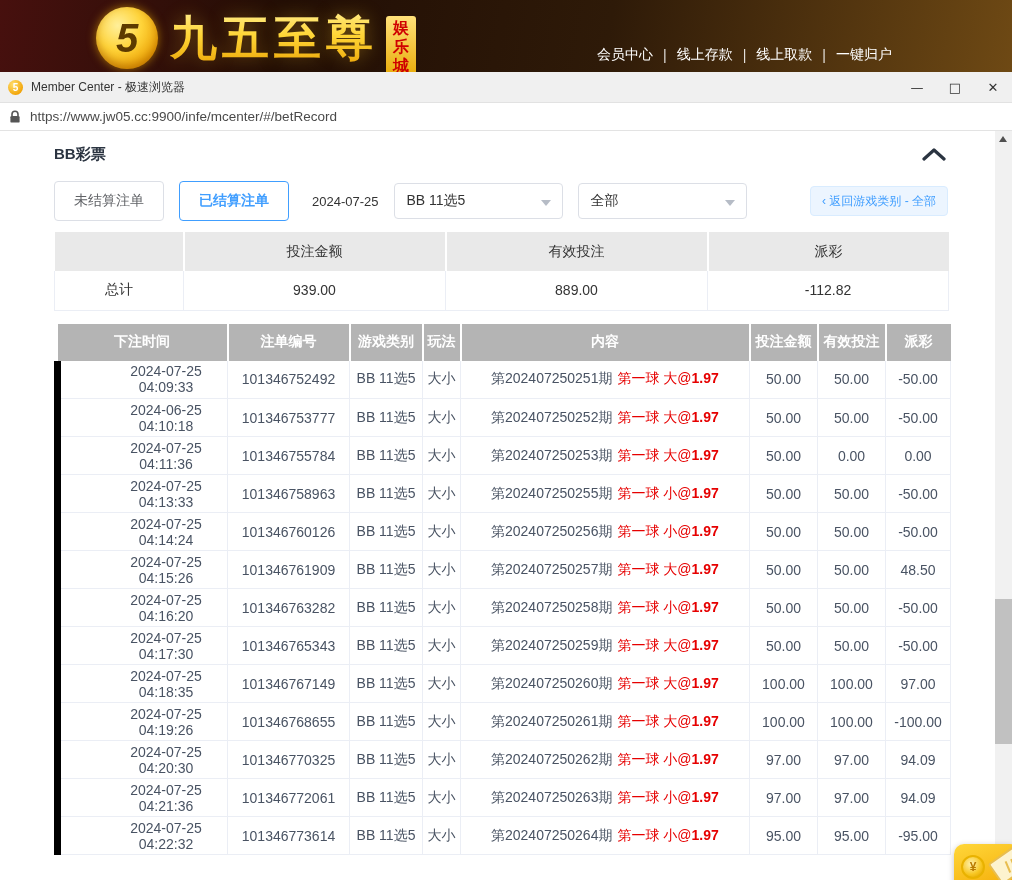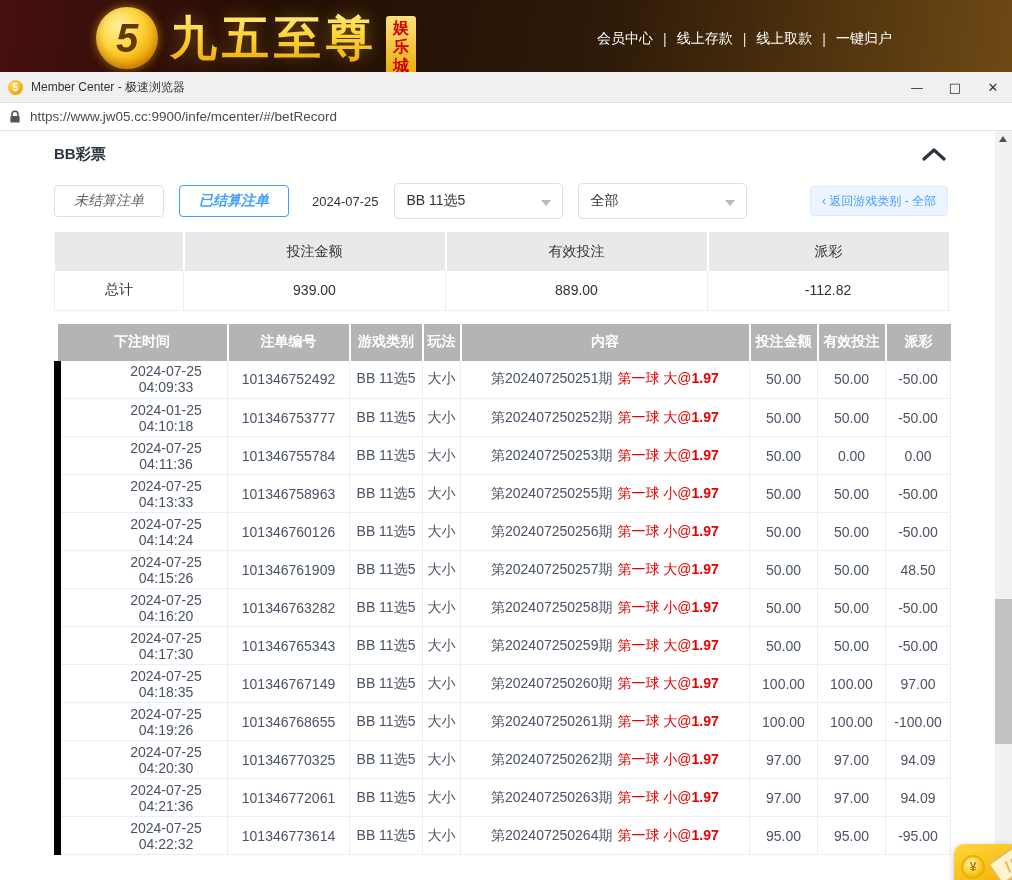--- a/index.html
+++ b/index.html
@@ -16,21 +16,21 @@
     display:flex; align-items:center; justify-content:center;
     color:#5d3a00; font-size:40px; font-weight:bold; font-style:italic; }
   .brand-text { margin-left:12px; font-size:47px; font-weight:bold; letter-spacing:5px;
     background:linear-gradient(180deg,#fff3a0 0%,#ffd83a 45%,#e89d00 100%);
     -webkit-background-clip:text; background-clip:text; color:transparent;
     text-shadow:0 0 18px rgba(255,200,40,.35); }
   .brand-badge { margin-left:8px; margin-top:14px; width:30px; height:58px;
     background:linear-gradient(180deg,#ffe17a,#e9ad0c); border-radius:3px;
     color:#cf0000; font-weight:bold; font-size:16px; line-height:19px;
     display:flex; flex-direction:column; align-items:center; padding-top:2px; }
-  .banner-nav { position:absolute; right:120px; bottom:24px; color:#fff; font-size:14px; display:flex; align-items:center; }
+  .banner-nav { position:absolute; right:120px; bottom:8px; color:#fff; font-size:14px; display:flex; align-items:center; }
   .banner-nav .nav-link { cursor:pointer; }
   .banner-nav .sep { margin:0 10px; color:rgba(255,255,255,.85); }
 
   
   .titlebar { position:absolute; left:0; top:72px; width:1012px; height:31px; background:#f0f0f0;
     display:flex; align-items:center; border-bottom:1px solid #e2e2e2; }
   .favicon { width:15px; height:15px; border-radius:50%; margin-left:8px;
     background:radial-gradient(circle at 35% 30%,#ffdf6e,#f3a70c 70%,#d78600);
     color:#fff; font-size:10px; font-weight:bold; display:flex; align-items:center; justify-content:center; }
   .win-title { margin-left:8px; font-size:12px; color:#333; }
@@ -45,22 +45,22 @@
   .url-text { margin-left:9px; font-size:13.5px; color:#4a4a4a; }
 
   
   .content { position:absolute; left:0; top:131px; width:1012px; height:749px; background:#fff;
     padding:0 64px 0 54px; }
   .panel-head { margin-top:12px; height:22px; display:flex; align-items:center; justify-content:space-between; }
   .panel-title { font-size:15px; font-weight:bold; color:#2b3441; }
   .collapse-btn { cursor:pointer; display:flex; margin-right:2px; }
 
   .filter-row { position:relative; margin-top:18px; height:36px; display:flex; align-items:center; }
-  .btn { height:32px; padding:0 19px; border-radius:4px; background:#fff; font-size:14px;
-    display:flex; align-items:center; cursor:pointer;font-style:italic; }
+  .btn { height:40px; padding:0 19px; border-radius:4px; background:#fff; font-size:14px;
+    display:flex; align-items:center; cursor:pointer; }
   .btn-plain { border:1px solid #dcdfe6; color:#606266; }
   .btn-active { border:1px solid #409eff; color:#409eff; font-weight:bold; margin-left:15px; }
   .date-text { margin-left:23px; font-size:13px; color:#333; cursor:pointer; }
   .select-box { margin-left:15px; width:169px; height:36px; border:1px solid #dcdfe6; border-radius:4px;
     display:flex; align-items:center; padding:0 12px; font-size:14px; color:#333; cursor:pointer; position:relative; }
   .select-box .caret { position:absolute; right:11px; top:16px; width:0; height:0;
     border-left:5px solid transparent; border-right:5px solid transparent; border-top:6px solid #b6bcc6; }
   .back-btn { position:absolute; right:0; top:3px; height:30px; padding:0 11px; background:#ecf5ff;
     border:1px solid #d9ecff; border-radius:4px; color:#409eff; font-size:12px;
     display:flex; align-items:center; cursor:pointer; }
@@ -232,21 +232,21 @@
     <td>BB 11选5</td>
     <td>大小</td>
     <td class="cell-content">
       <span>第202407250251期</span><span class="pick-red">第一球 大@</span><span class="odds-red">1.97</span>
     </td>
     <td>50.00</td>
     <td>50.00</td>
     <td class="neg">-50.00</td>
   </tr>
         <tr>
-    <td>2024-01-25 04:10:18</td>
+    <td>2024-06-25 04:10:18</td>
     <td>101346753777</td>
     <td>BB 11选5</td>
     <td>大小</td>
     <td class="cell-content">
       <span>第202407250252期</span><span class="pick-red">第一球 大@</span><span class="odds-red">1.97</span>
     </td>
     <td>50.00</td>
     <td>50.00</td>
     <td class="neg">-50.00</td>
   </tr>

